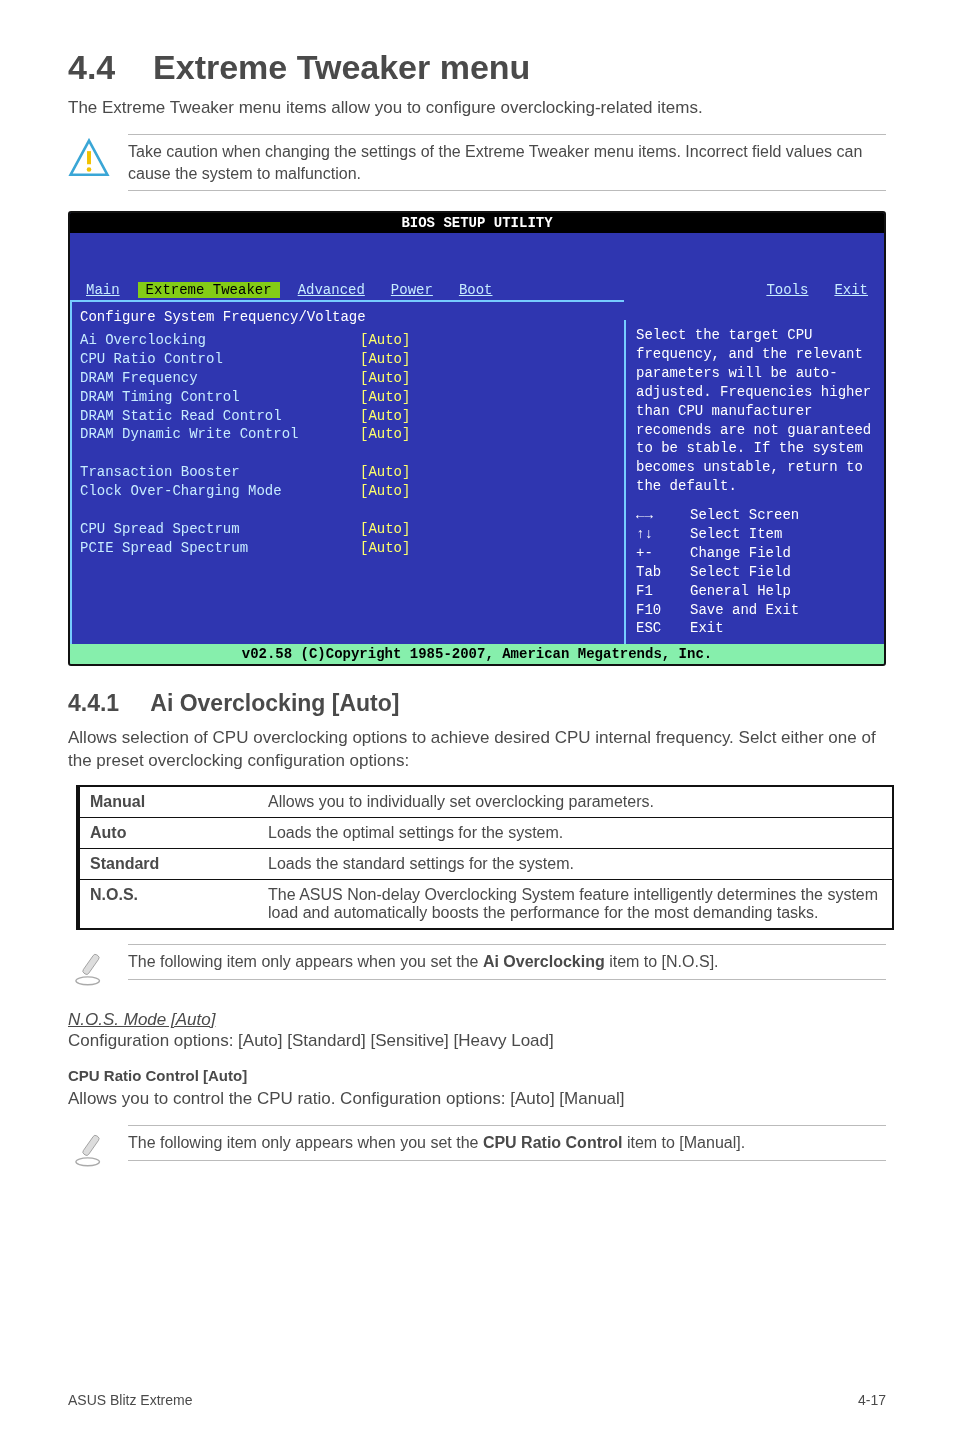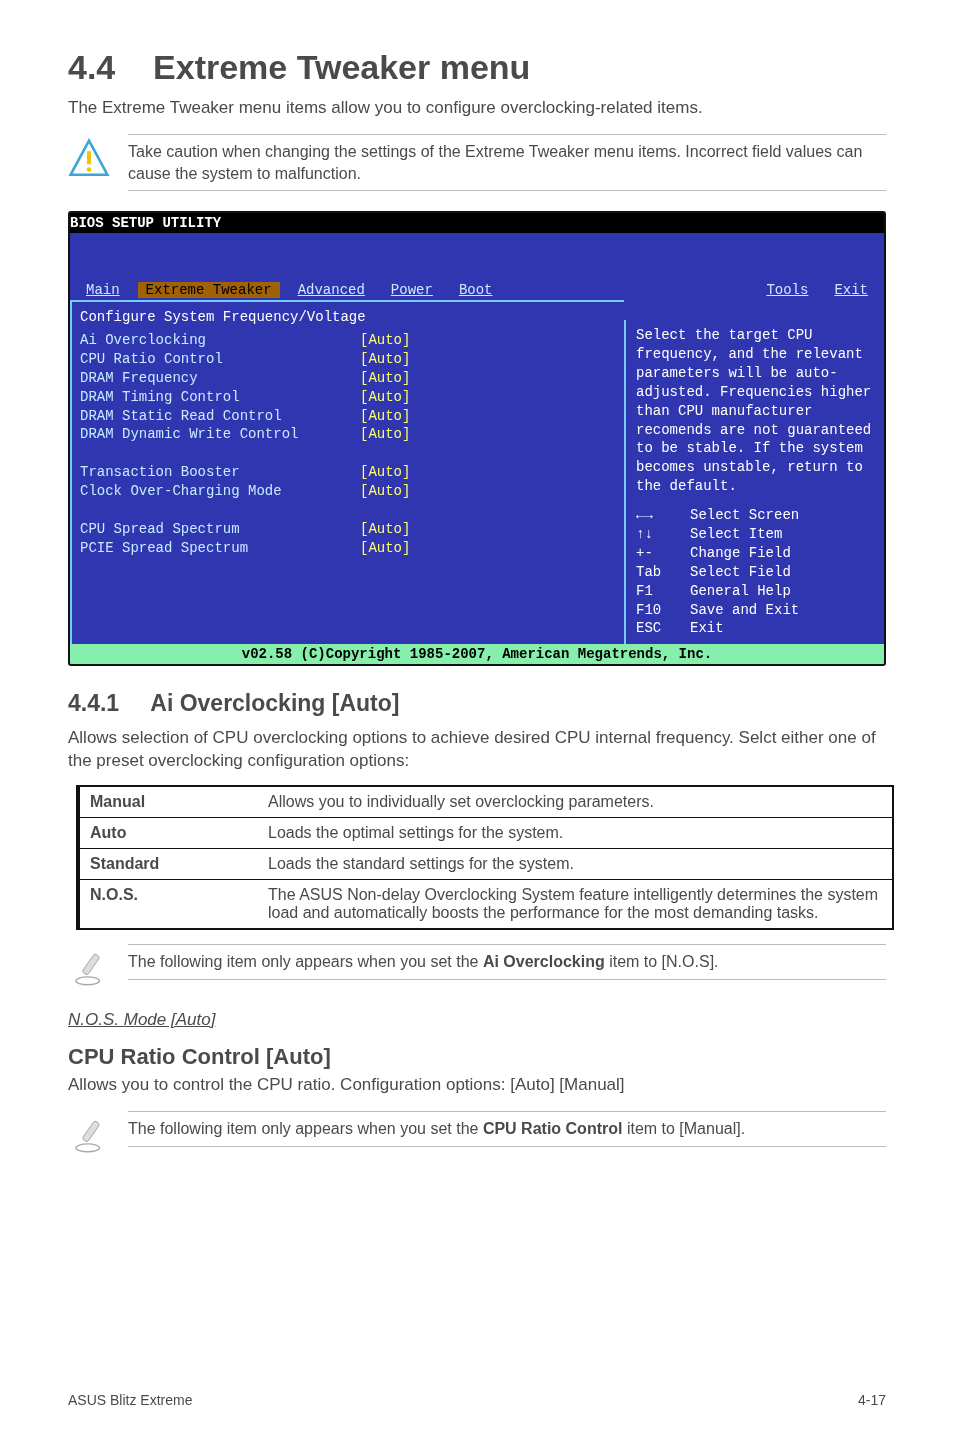--- a/index.html
+++ b/index.html
@@ -1,53 +1,53 @@
 <!DOCTYPE html>
 <html><head>
 <meta charset="utf-8">
 <style>
   * { box-sizing: border-box; margin: 0; padding: 0; }
   html, body { font-family: Arial, Helvetica, sans-serif; color: #222; background: #fff; }
   .page { width: 954px; min-height: 1438px; padding: 48px 68px 32px 68px; margin: 0 auto; position: relative; }
   .h1 { font-size: 34px; font-weight: bold; color: #4a4a4a; margin-bottom: 10px; }
   .h2 { font-size: 23px; font-weight: bold; color: #4a4a4a; margin: 22px 0 10px 0; }
-  .h3 { font-size: 22px; font-weight: bold; color: #4a4a4a; margin: 14px 0 4px 0; }
+  .h3 { font-size: 15px; font-weight: bold; color: #4a4a4a; margin: 14px 0 4px 0; }
   .p  { font-size: 17px; color: #4a4a4a; line-height: 1.35; margin-bottom: 8px; }
   .italic-under { font-style: italic; text-decoration: underline; font-size: 17px; color: #4a4a4a; }
 
   
   .notebox { display: flex; align-items: flex-start; gap: 18px; margin: 14px 0 20px 0; }
   .notebox .icon { width: 42px; height: 42px; flex: 0 0 42px; display:flex; align-items:center; justify-content:center; margin-top:4px; }
   .notebox .body { flex: 1; border-top: 1px solid #bbb; border-bottom: 1px solid #bbb; padding: 6px 0; font-size: 16px; color: #4a4a4a; line-height: 1.35; }
 
   
   .bios {
     width: 100%;
     background: #2f36b0;
     border: 2px solid #111; border-radius: 3px;
     font-family: "Courier New", monospace;
     color: #c7ecff;
     margin: 14px 0 24px 0;
     overflow: hidden;
   }
   .bios .titlebar {
-    background: #000; color: #fff; text-align: left; font-weight: bold; padding: 2px 0;
+    background: #000; color: #fff; text-align: center; font-weight: bold; padding: 2px 0;
     font-size: 14px;
   }
   .bios .menubar {
     display: flex;
     background: #2f36b0;
     color: #c7ecff;
     padding: 2px 8px;
     font-size: 14px;
     gap: 10px;
     margin-top: 47px;
   }
   .bios .menubar .tab { padding: 0 8px; }
-  .bios .menubar .tab.selected { background: #a16207; color: #000; }
+  .bios .menubar .tab.selected { background: #84cc16; color: #000; }
   .bios .menubar .underline { text-decoration: underline; }
   .bios .tab-gap { flex: 0 0 auto; }
   .bios .content { display: flex; }
   .bios .left {
     flex: 1;
     border: 2px solid #7cf; border-top-color:#7cf; border-left-color:#7cf; border-right: none; border-bottom: none;
     padding: 6px 8px;
     font-size: 14px;
     line-height: 1.35;
   }
@@ -241,20 +241,21 @@
       </svg>
     </div>
     <div class="body">
       <span>The following item only appears when you set the </span>
       <span class="bold">Ai Overclocking</span>
       <span> item to [N.O.S].</span>
     </div>
   </div>
 
   <div class="italic-under">N.O.S. Mode [Auto]</div>
+  <div class="p">Configuration options: [Auto] [Standard] [Sensitive] [Heavy Load]</div>
 
   <div class="h3">CPU Ratio Control [Auto]</div>
   <div class="p">Allows you to control the CPU ratio. Configuration options: [Auto] [Manual]</div>
 
   <div class="notebox">
     <div class="icon">
       <svg viewBox="0 0 64 64" width="42" height="42">
         <ellipse cx="30" cy="50" rx="18" ry="6" fill="none" stroke="#aaa" stroke-width="2"></ellipse>
         <rect x="30" y="8" width="10" height="34" rx="4" transform="rotate(35 35 25)" fill="#ddd" stroke="#888"></rect>
       </svg>

